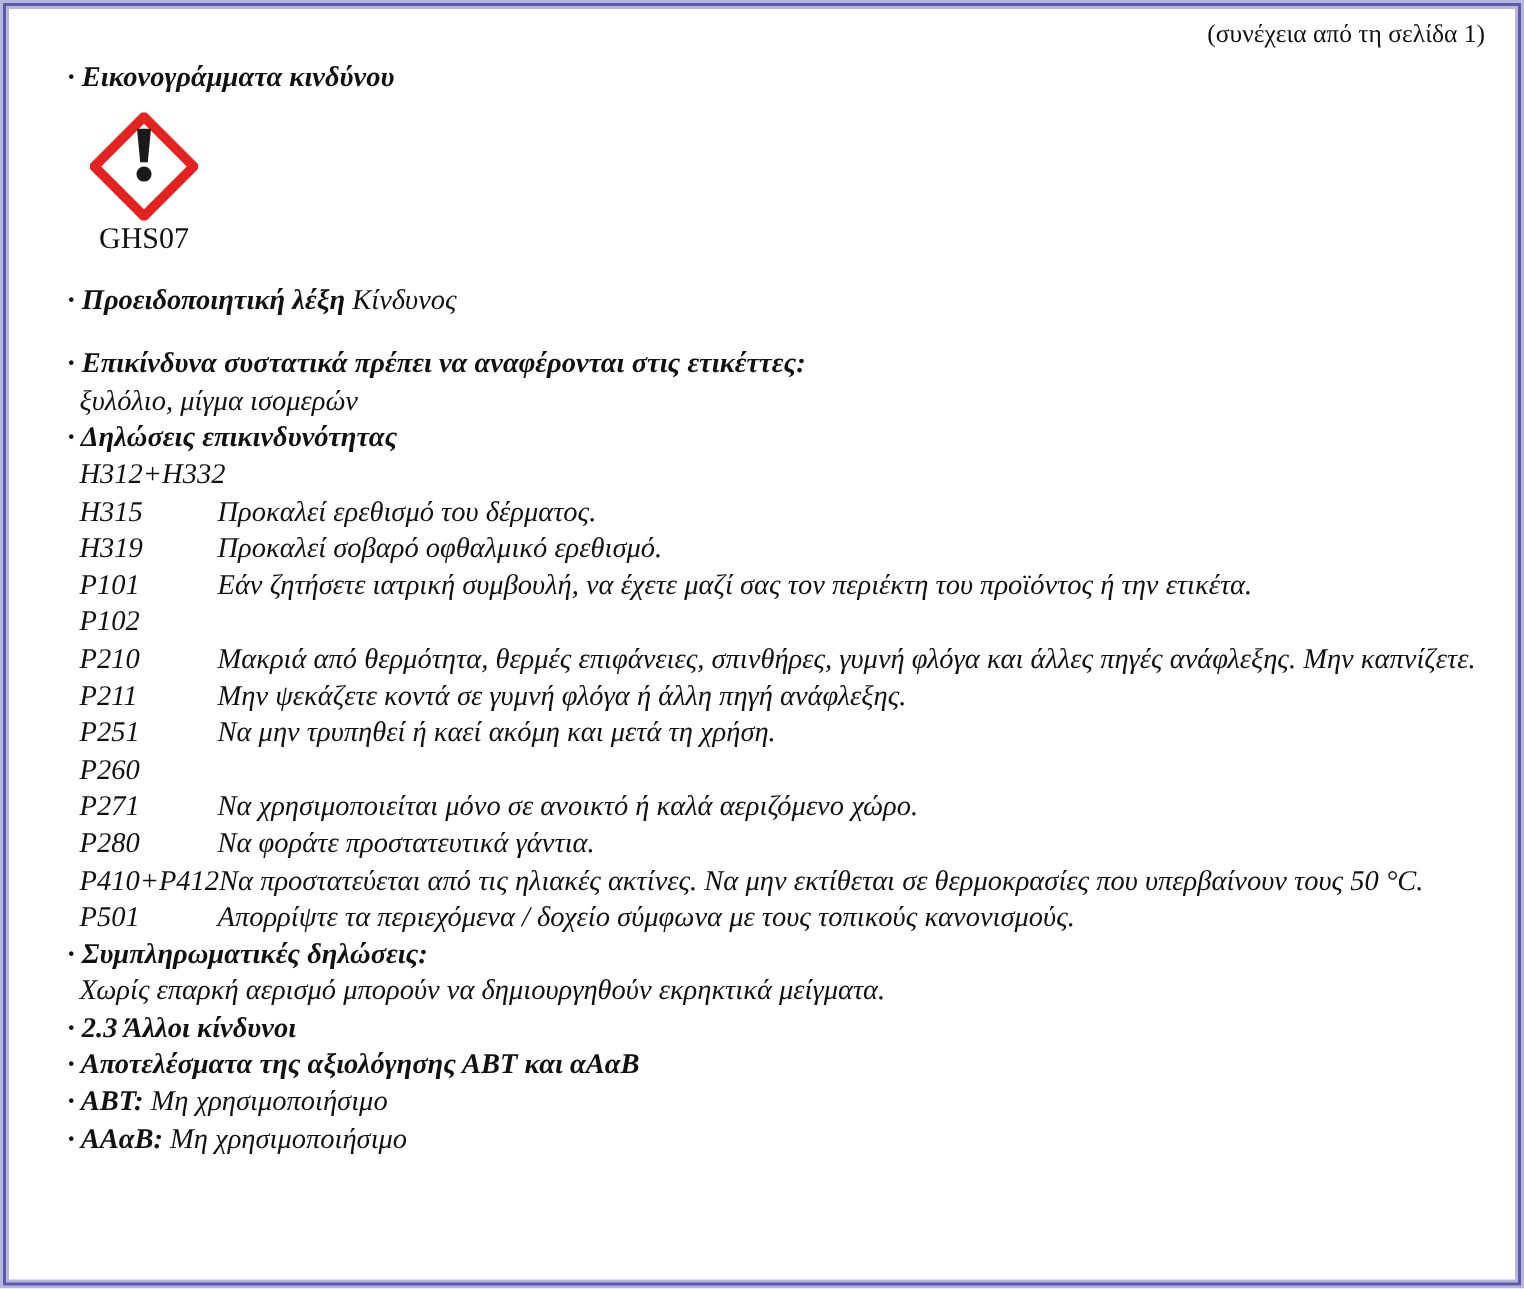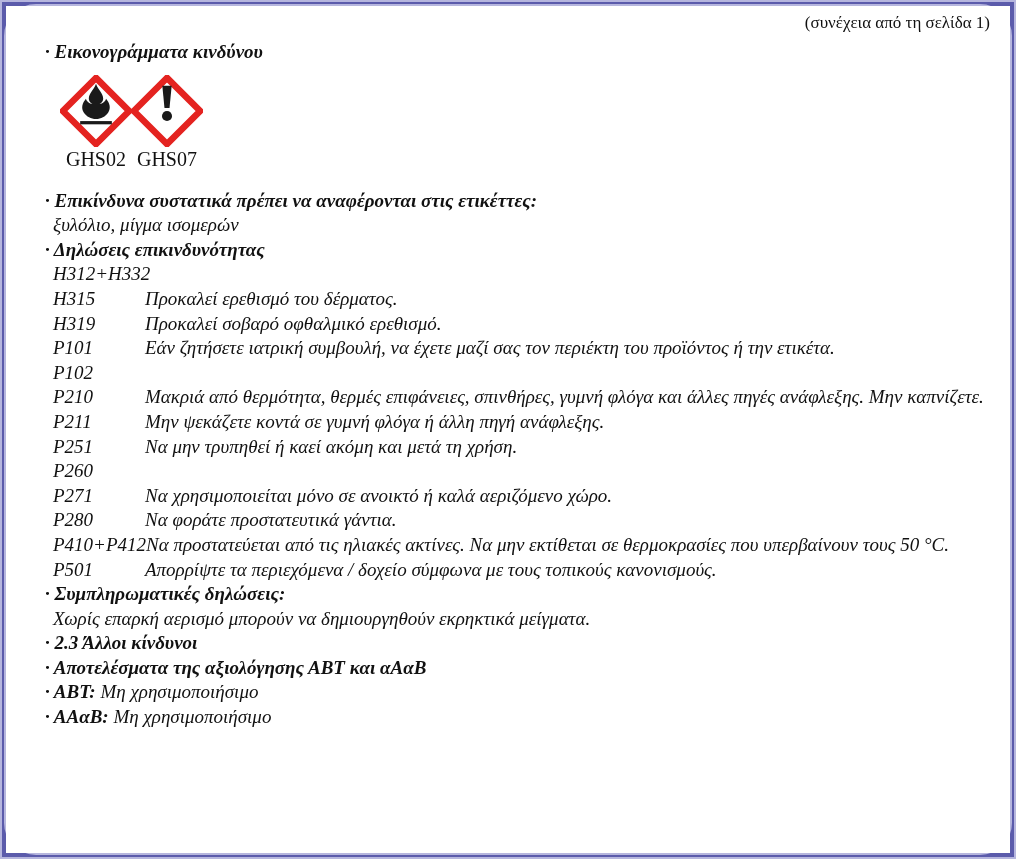--- a/index.html
+++ b/index.html
@@ -4,21 +4,21 @@
 <style>
   html, body { margin: 0; padding: 0; background: #ffffff; }
   * { box-sizing: border-box; }
 
   .frame-outer {
     width: 1016px; height: 859px;
     background: #b6b6de;
     padding: 2px;
   }
   .frame-mid { width: 100%; height: 100%; background: #5b5bab; padding: 2px; }
-  .frame-inner { width: 100%; height: 100%; background: #b6b6de; padding: 2px; border-radius: 32px; }
+  .frame-inner { width: 100%; height: 100%; background: #b6b6de; padding: 2px; }
 
   .page {
     width: 100%; height: 100%;
     background: #ffffff;
     color: #111111;
     font-family: "Liberation Serif", "DejaVu Serif", serif;
     font-size: 19px;
     line-height: 24.6px;
     padding: 6px 18px 6px 39px;
     overflow: hidden;
@@ -55,45 +55,31 @@
 <div class="page">
 
   <div class="continuation">(συνέχεια από τη σελίδα 1)</div>
 
   <div class="h section-heading mt-sm">· Εικονογράμματα κινδύνου</div>
 
   <div class="picto-row">
     <div class="picto">
       <svg viewBox="0 0 100 100" aria-hidden="true">
         <polygon points="50,4 96,50 50,96 4,50" fill="#ffffff" stroke="#e42320" stroke-width="9" stroke-linejoin="miter"></polygon>
-        <path fill="#1a1a1a" d="M50 12
-          C53 21 60 25 60 33
-          C60 36 58 39 55 40
-          C59 40 63 37 64 33
-          C69 39 71 46 67 52
-          C63 58 57 61 50 61
-          C43 61 37 58 33 52
-          C29 46 31 39 36 33
-          C37 37 41 40 45 40
-          C42 39 40 36 40 33
-          C40 25 47 21 50 12 Z"></path>
-        <rect x="28" y="64" width="44" height="4.5" fill="#1a1a1a"></rect>
-      </svg>
-      <div class="picto-label">GHS02</div>
-    </div>
-    <div class="picto">
-      <svg viewBox="0 0 100 100" aria-hidden="true">
-        <polygon points="50,4 96,50 50,96 4,50" fill="#ffffff" stroke="#e42320" stroke-width="9" stroke-linejoin="miter"></polygon>
         <path fill="#1a1a1a" d="M43.5 15 h13 l-3 31 h-7 z"></path>
         <circle cx="50" cy="57" r="7" fill="#1a1a1a"></circle>
       </svg>
       <div class="picto-label">GHS07</div>
     </div>
   </div>
 
+  <div class="mt-md">
+    <span class="inline-label">· Προειδοποιητική λέξη</span>
+    <span class="inline-value">Κίνδυνος</span>
+  </div>
 
   <div class="h mt-md">· Επικίνδυνα συστατικά πρέπει να αναφέρονται στις ετικέττες:</div>
   <div class="plain-line">ξυλόλιο, μίγμα ισομερών</div>
 
   <div class="h">· Δηλώσεις επικινδυνότητας</div>
   <div>
             <div class="stmt-row">
               <span class="stmt-code">H312+H332</span>
             </div>
             <div class="stmt-row">

